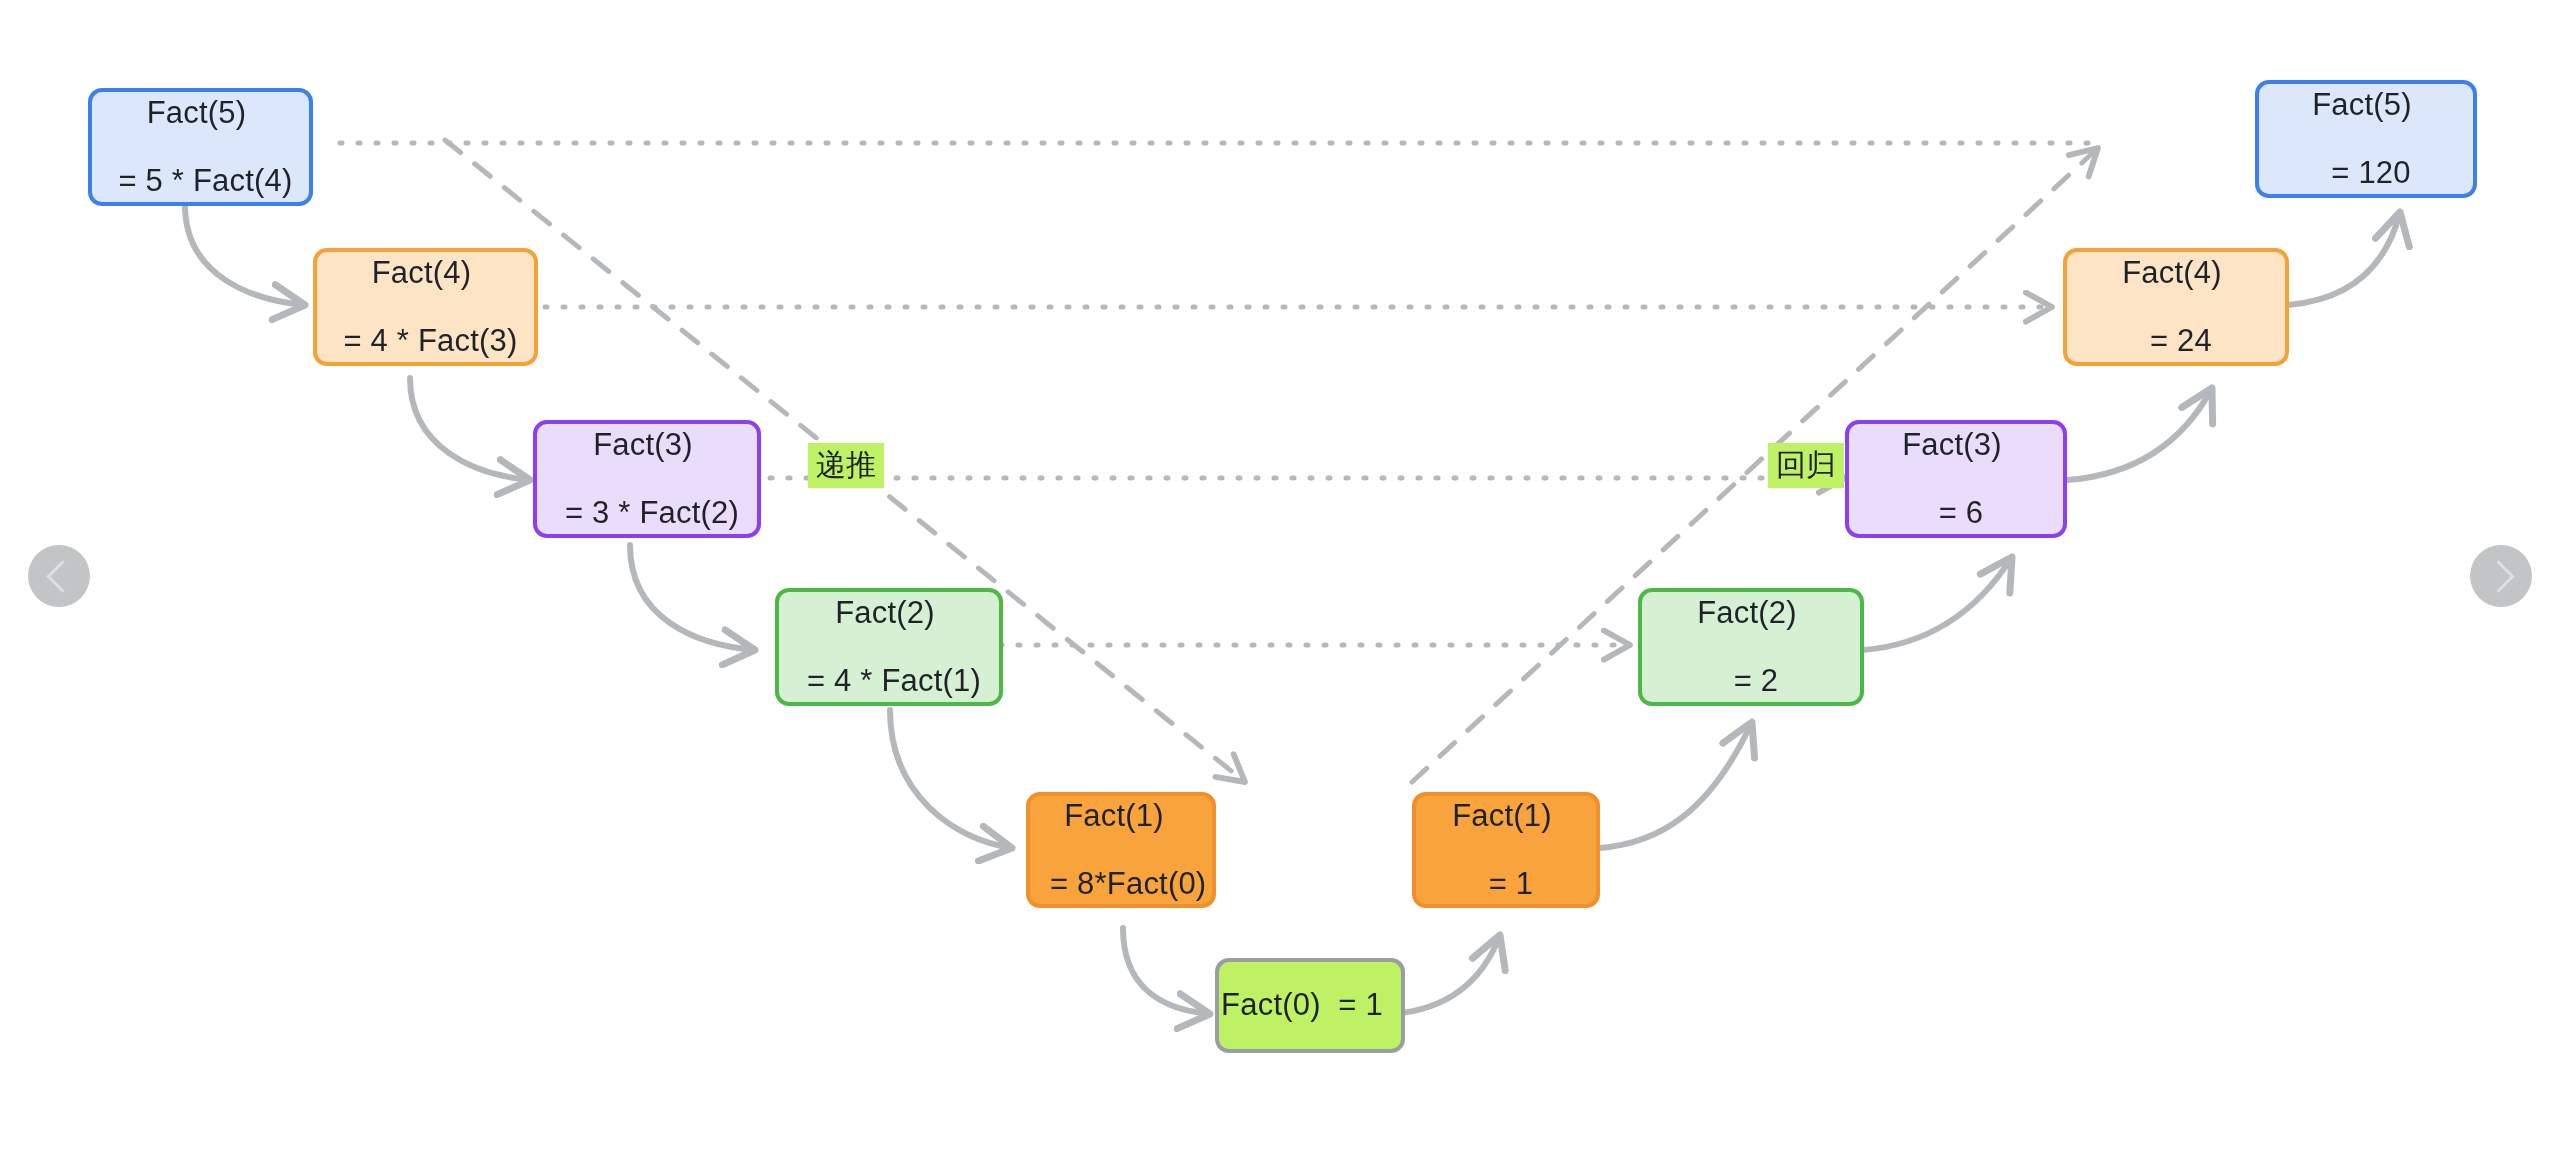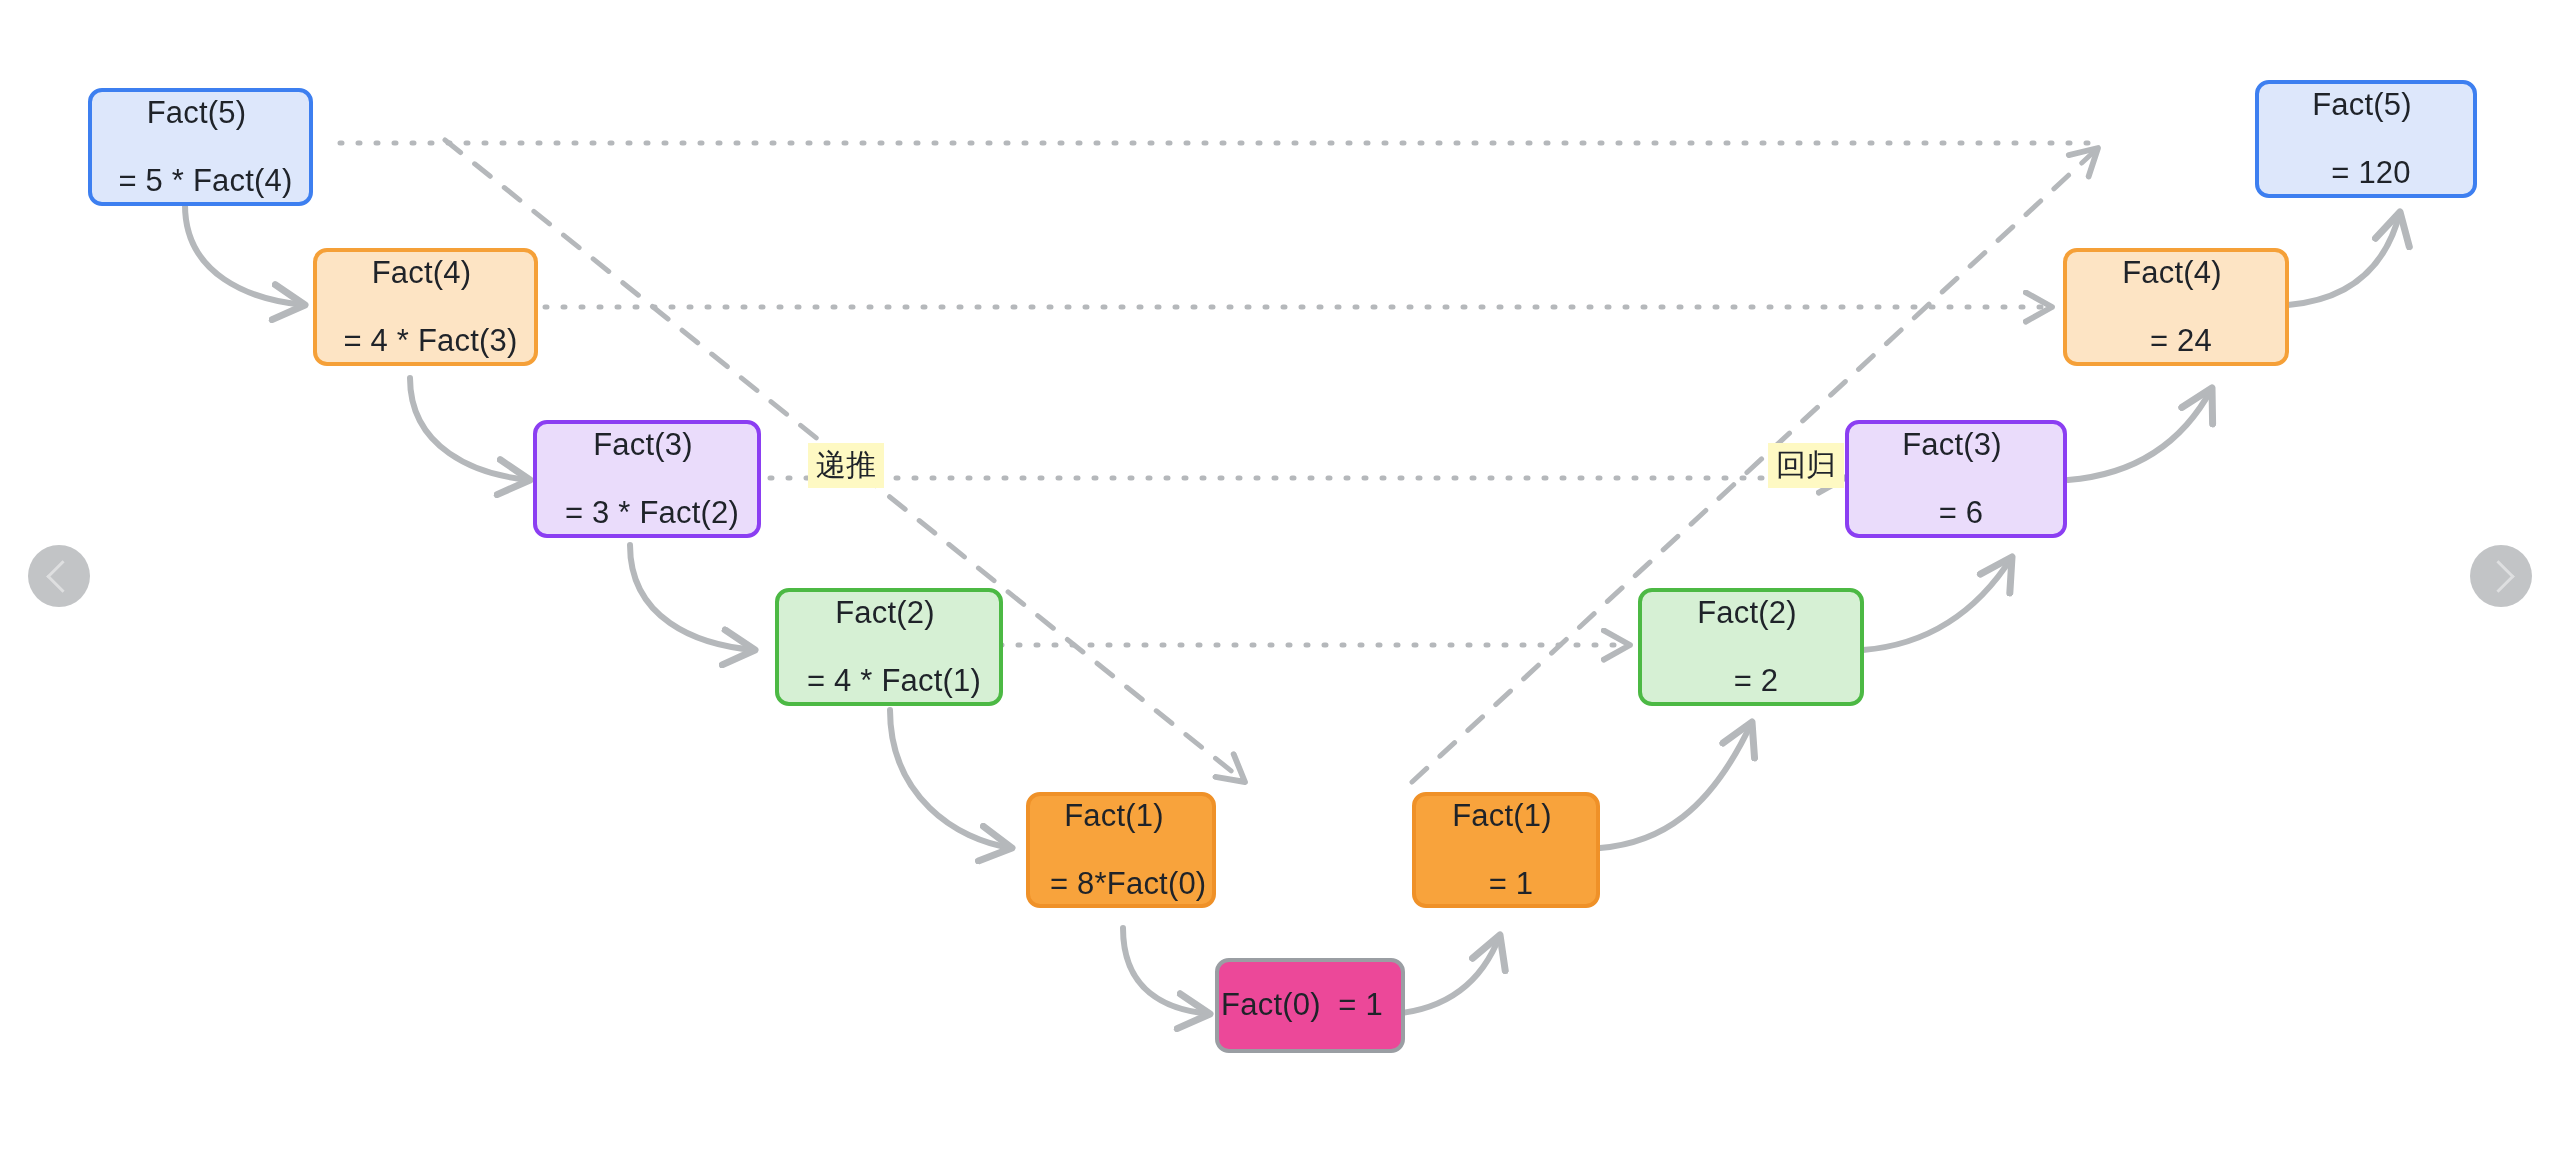--- a/index.html
+++ b/index.html
@@ -51,21 +51,21 @@
   }
   .node-line.single {
     text-align: center;
     padding-right: 0;
     width: 100%;
   }
   .edge-label {
     position: absolute;
     font-size: 30px;
     color: #1f2329;
-    background: #fef9c3;
+    background: #bef264;
     padding: 2px 8px;
     white-space: nowrap;
   }
   .nav-btn {
     position: absolute;
     width: 62px;
     height: 62px;
     border-radius: 50%;
     background: #c2c4c6;
     display: flex;
@@ -150,21 +150,21 @@
   <div class="node-line line-bottom">= 4 * Fact(1)</div>
 </div>
 
 <div class="node-box" id="node-d1" style="left:1026px; top:792px; width:190px; height:116px;
             background:#f8a33c; border-color:#ef9128; padding-left:20px;">
   <div class="node-line line-top">Fact(1)</div>
   <div class="node-line line-bottom">= 8*Fact(0)</div>
 </div>
 
 <div class="node-box" id="node-base" style="left:1215px; top:958px; width:190px; height:95px;
-            background:#ec4899; border-color:#9a9ea3; padding-left:0;">
+            background:#bef264; border-color:#9a9ea3; padding-left:0;">
   <div class="node-line single">Fact(0)  = 1</div>
 </div>
 
 <div class="node-box" id="node-r1" style="left:1412px; top:792px; width:188px; height:116px;
             background:#f8a33c; border-color:#ef9128; padding-left:26px;">
   <div class="node-line line-top">Fact(1)</div>
   <div class="node-line line-bottom">= 1</div>
 </div>
 
 <div class="node-box" id="node-r2" style="left:1638px; top:588px; width:226px; height:118px;

